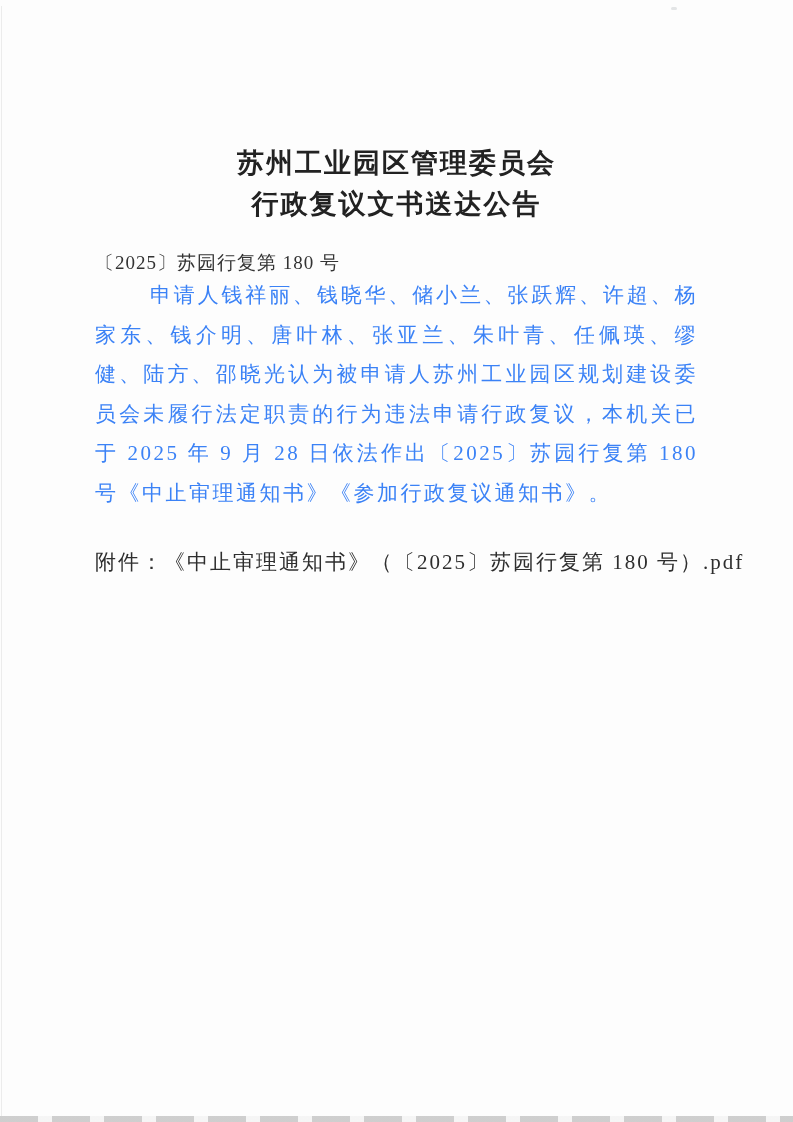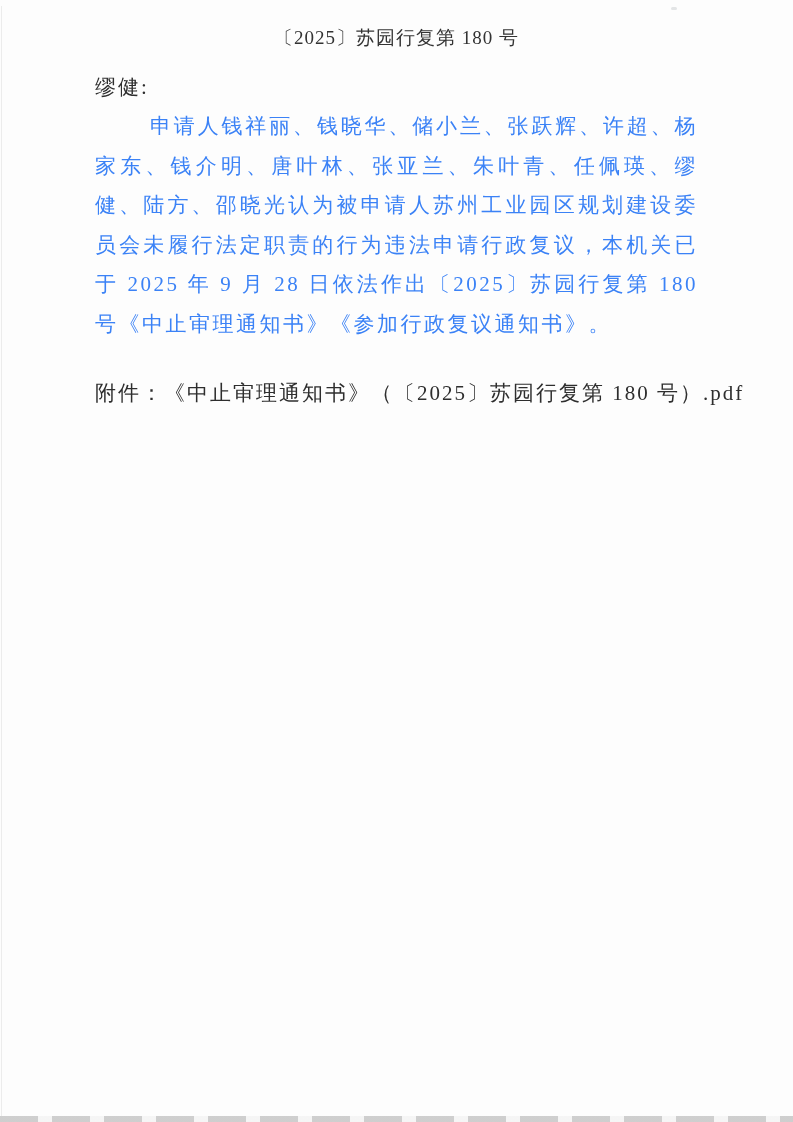--- a/index.html
+++ b/index.html
@@ -26,21 +26,21 @@
     margin-top: 143px;
     text-align: center;
     font-weight: bold;
     font-size: 27px;
     line-height: 41px;
     letter-spacing: 2px;
     color: #222222;
   }
   .doc-number {
     margin-top: 24px;
-    text-align: center;
+    text-align: left;
     font-size: 19px;
     line-height: 27px;
     letter-spacing: 1px;
     color: #333333;
   }
   .salutation {
     margin-top: 16px;
     font-size: 21px;
     line-height: 40px;
     letter-spacing: 2px;
@@ -100,24 +100,27 @@
 </head>
 <body>
 
 <div class="page">
 
   <div class="scan-edge-left"></div>
   <div class="scan-speck"></div>
 
   <div class="content">
 
+    <div class="title-block">
+      <div>苏州工业园区管理委员会</div>
+      <div>行政复议文书送达公告</div>
+    </div>
 
     <div class="doc-number">〔2025〕苏园行复第 180 号</div>
 
-    <div class="salutation">缪健:</div>
 
     <p class="body-para">申请人钱祥丽、钱晓华、储小兰、张跃辉、许超、杨家东、钱介明、唐叶林、张亚兰、朱叶青、任佩瑛、缪健、陆方、邵晓光认为被申请人苏州工业园区规划建设委员会未履行法定职责的行为违法申请行政复议，本机关已于 2025 年 9 月 28 日依法作出〔2025〕苏园行复第 180 号《中止审理通知书》《参加行政复议通知书》。</p>
 
 
     <div class="attachment-line">
       <span>附件：</span><span>《中止审理通知书》（〔2025〕苏园行复第 180 号）.pdf</span>
     </div>
 
   </div>
 

